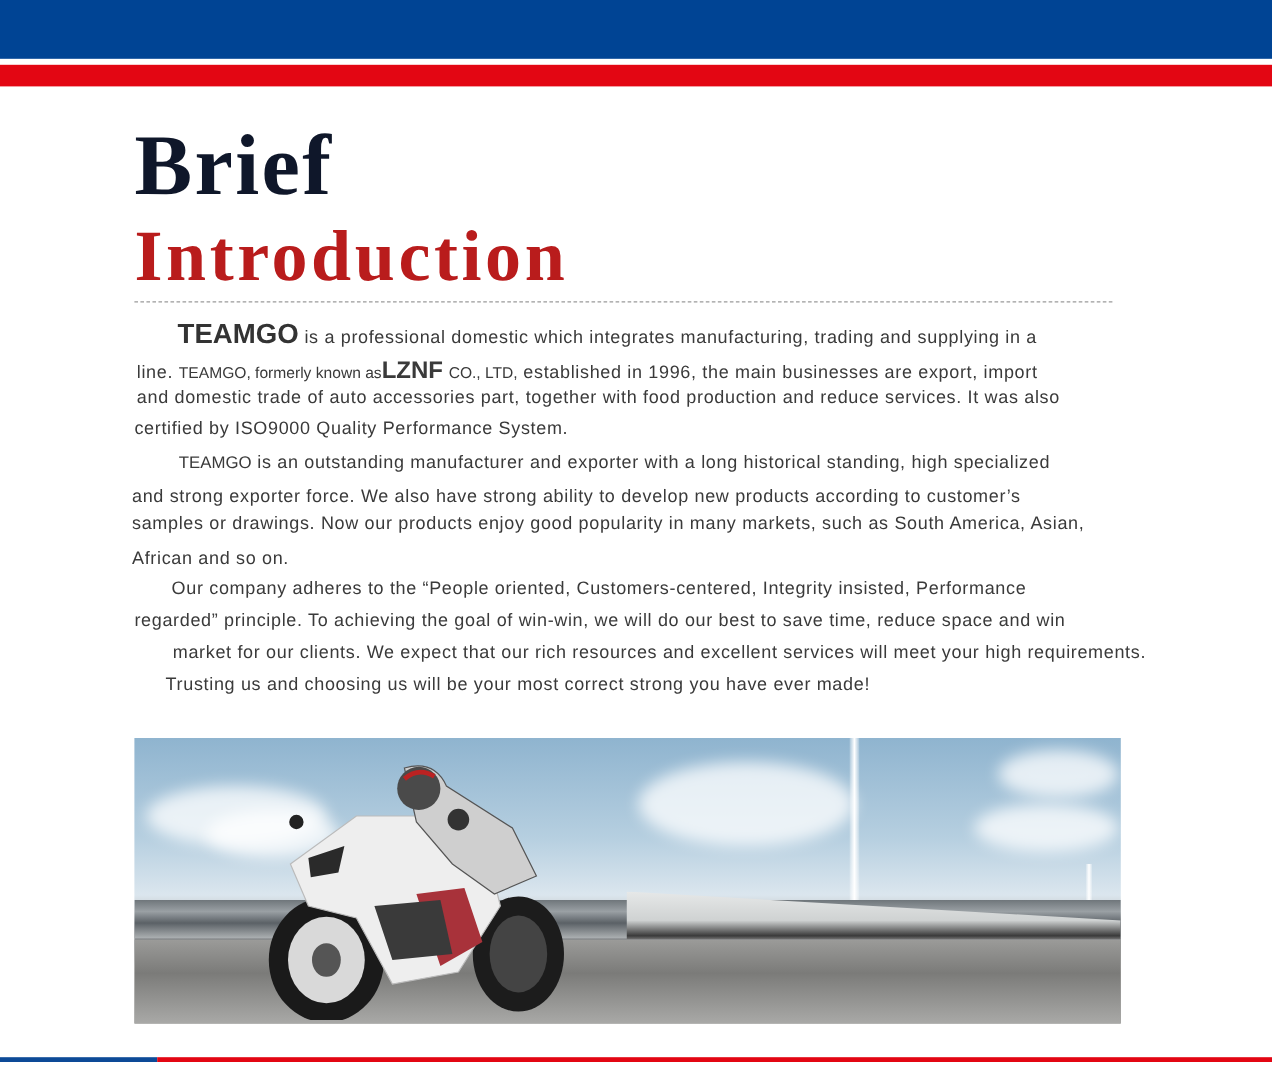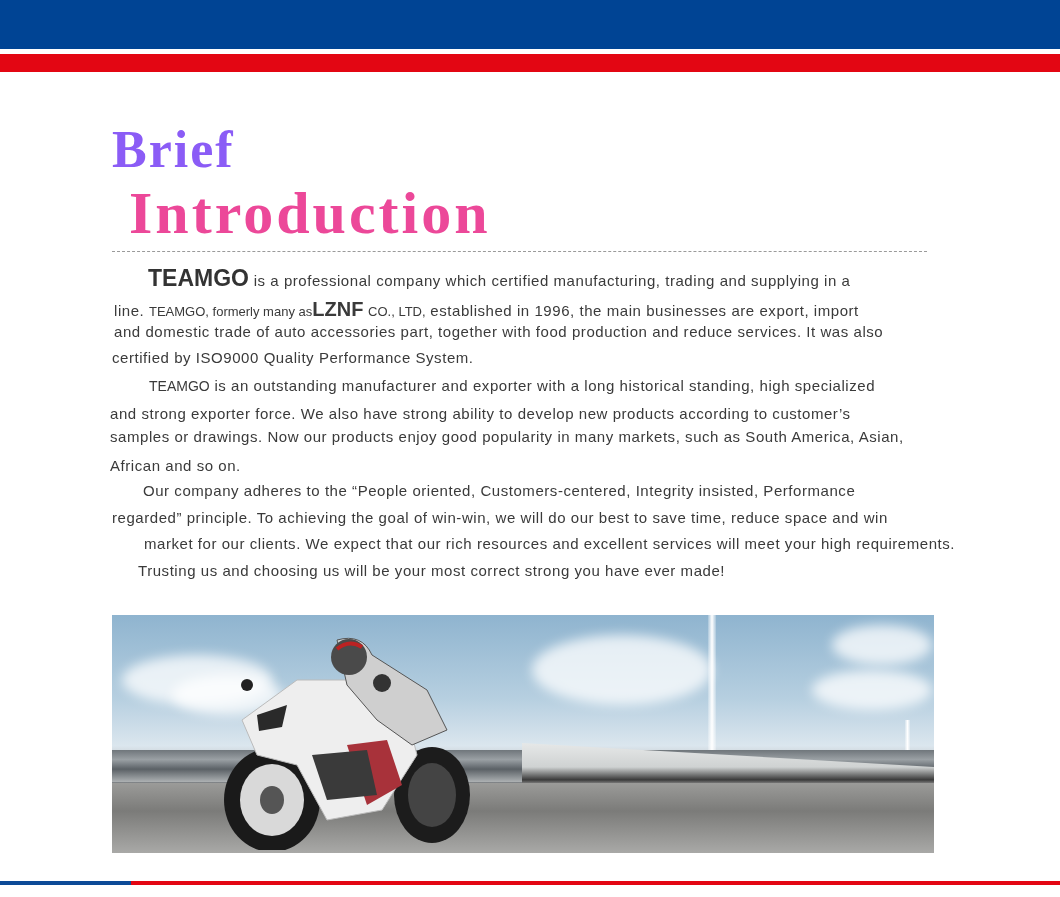--- a/index.html
+++ b/index.html
@@ -8,26 +8,26 @@
     background: #ffffff;
     font-family: "Liberation Sans", sans-serif;
     color: #333333;
   }
   .band-blue { position: absolute; left: 0; top: 0; width: 1060px; height: 49px; background: #004494; }
   .band-red { position: absolute; left: 0; top: 54px; width: 1060px; height: 18px; background: #e30613; }
 
   .title-brief {
     position: absolute; left: 112px; top: 96px;
     font-family: "Liberation Serif", serif; font-weight: bold;
-    font-size: 52px; line-height: 84px; color: #8b5cf6; letter-spacing: 2px; margin-top: 12px;
+    font-size: 72px; line-height: 84px; color: #0f172a; letter-spacing: 2px;
   }
   .title-intro {
-    position: absolute; left: 129px; top: 180px;
+    position: absolute; left: 112px; top: 180px;
     font-family: "Liberation Serif", serif; font-weight: bold;
-    font-size: 60px; line-height: 66px; color: #ec4899; letter-spacing: 3px;
+    font-size: 60px; line-height: 66px; color: #b91c1c; letter-spacing: 3px;
   }
   .dash-rule {
     position: absolute; left: 112px; top: 251px; width: 815px; height: 0;
     border-top: 1px dashed #9a9a9a;
   }
 
   .text { position: absolute; font-size: 15px; color: #3a3a3a; white-space: nowrap; letter-spacing: 0.55px; }
   .brand-big { font-size: 23px; font-weight: bold; color: #333; letter-spacing: 0; }
   .brand-small { font-size: 13px; letter-spacing: 0; }
   .brand-lznf { font-size: 20px; font-weight: bold; letter-spacing: 0; }
@@ -54,25 +54,25 @@
 
 <div class="band-blue"></div>
 <div class="band-red"></div>
 
 <div class="title-brief">Brief</div>
 <div class="title-intro">Introduction</div>
 <div class="dash-rule"></div>
 
 <div class="text" style="left:148px; top:265px;">
   <span class="brand-big">TEAMGO</span>
-  <span>is a professional company which certified manufacturing, trading and supplying in a</span>
+  <span>is a professional domestic which integrates manufacturing, trading and supplying in a</span>
 </div>
 <div class="text" style="left:114px; top:298px;">
   <span>line.</span>
-  <span class="brand-small">TEAMGO, formerly many as</span><span class="brand-lznf">LZNF</span>
+  <span class="brand-small">TEAMGO, formerly known as</span><span class="brand-lznf">LZNF</span>
   <span class="brand-small">CO., LTD,</span>
   <span>established in 1996, the main businesses are export, import</span>
 </div>
 <div class="text" style="left:114px; top:323px;">and domestic trade of auto  accessories part, together with food production and reduce services.  It was also</div>
 <div class="text" style="left:112px; top:349px;">certified by ISO9000 Quality Performance System.</div>
 
 <div class="text" style="left:149px; top:377px;">
   <span class="brand-small" style="font-size:14px;">TEAMGO</span>
   <span>is an outstanding manufacturer and exporter with a long historical standing, high specialized</span>
 </div>

